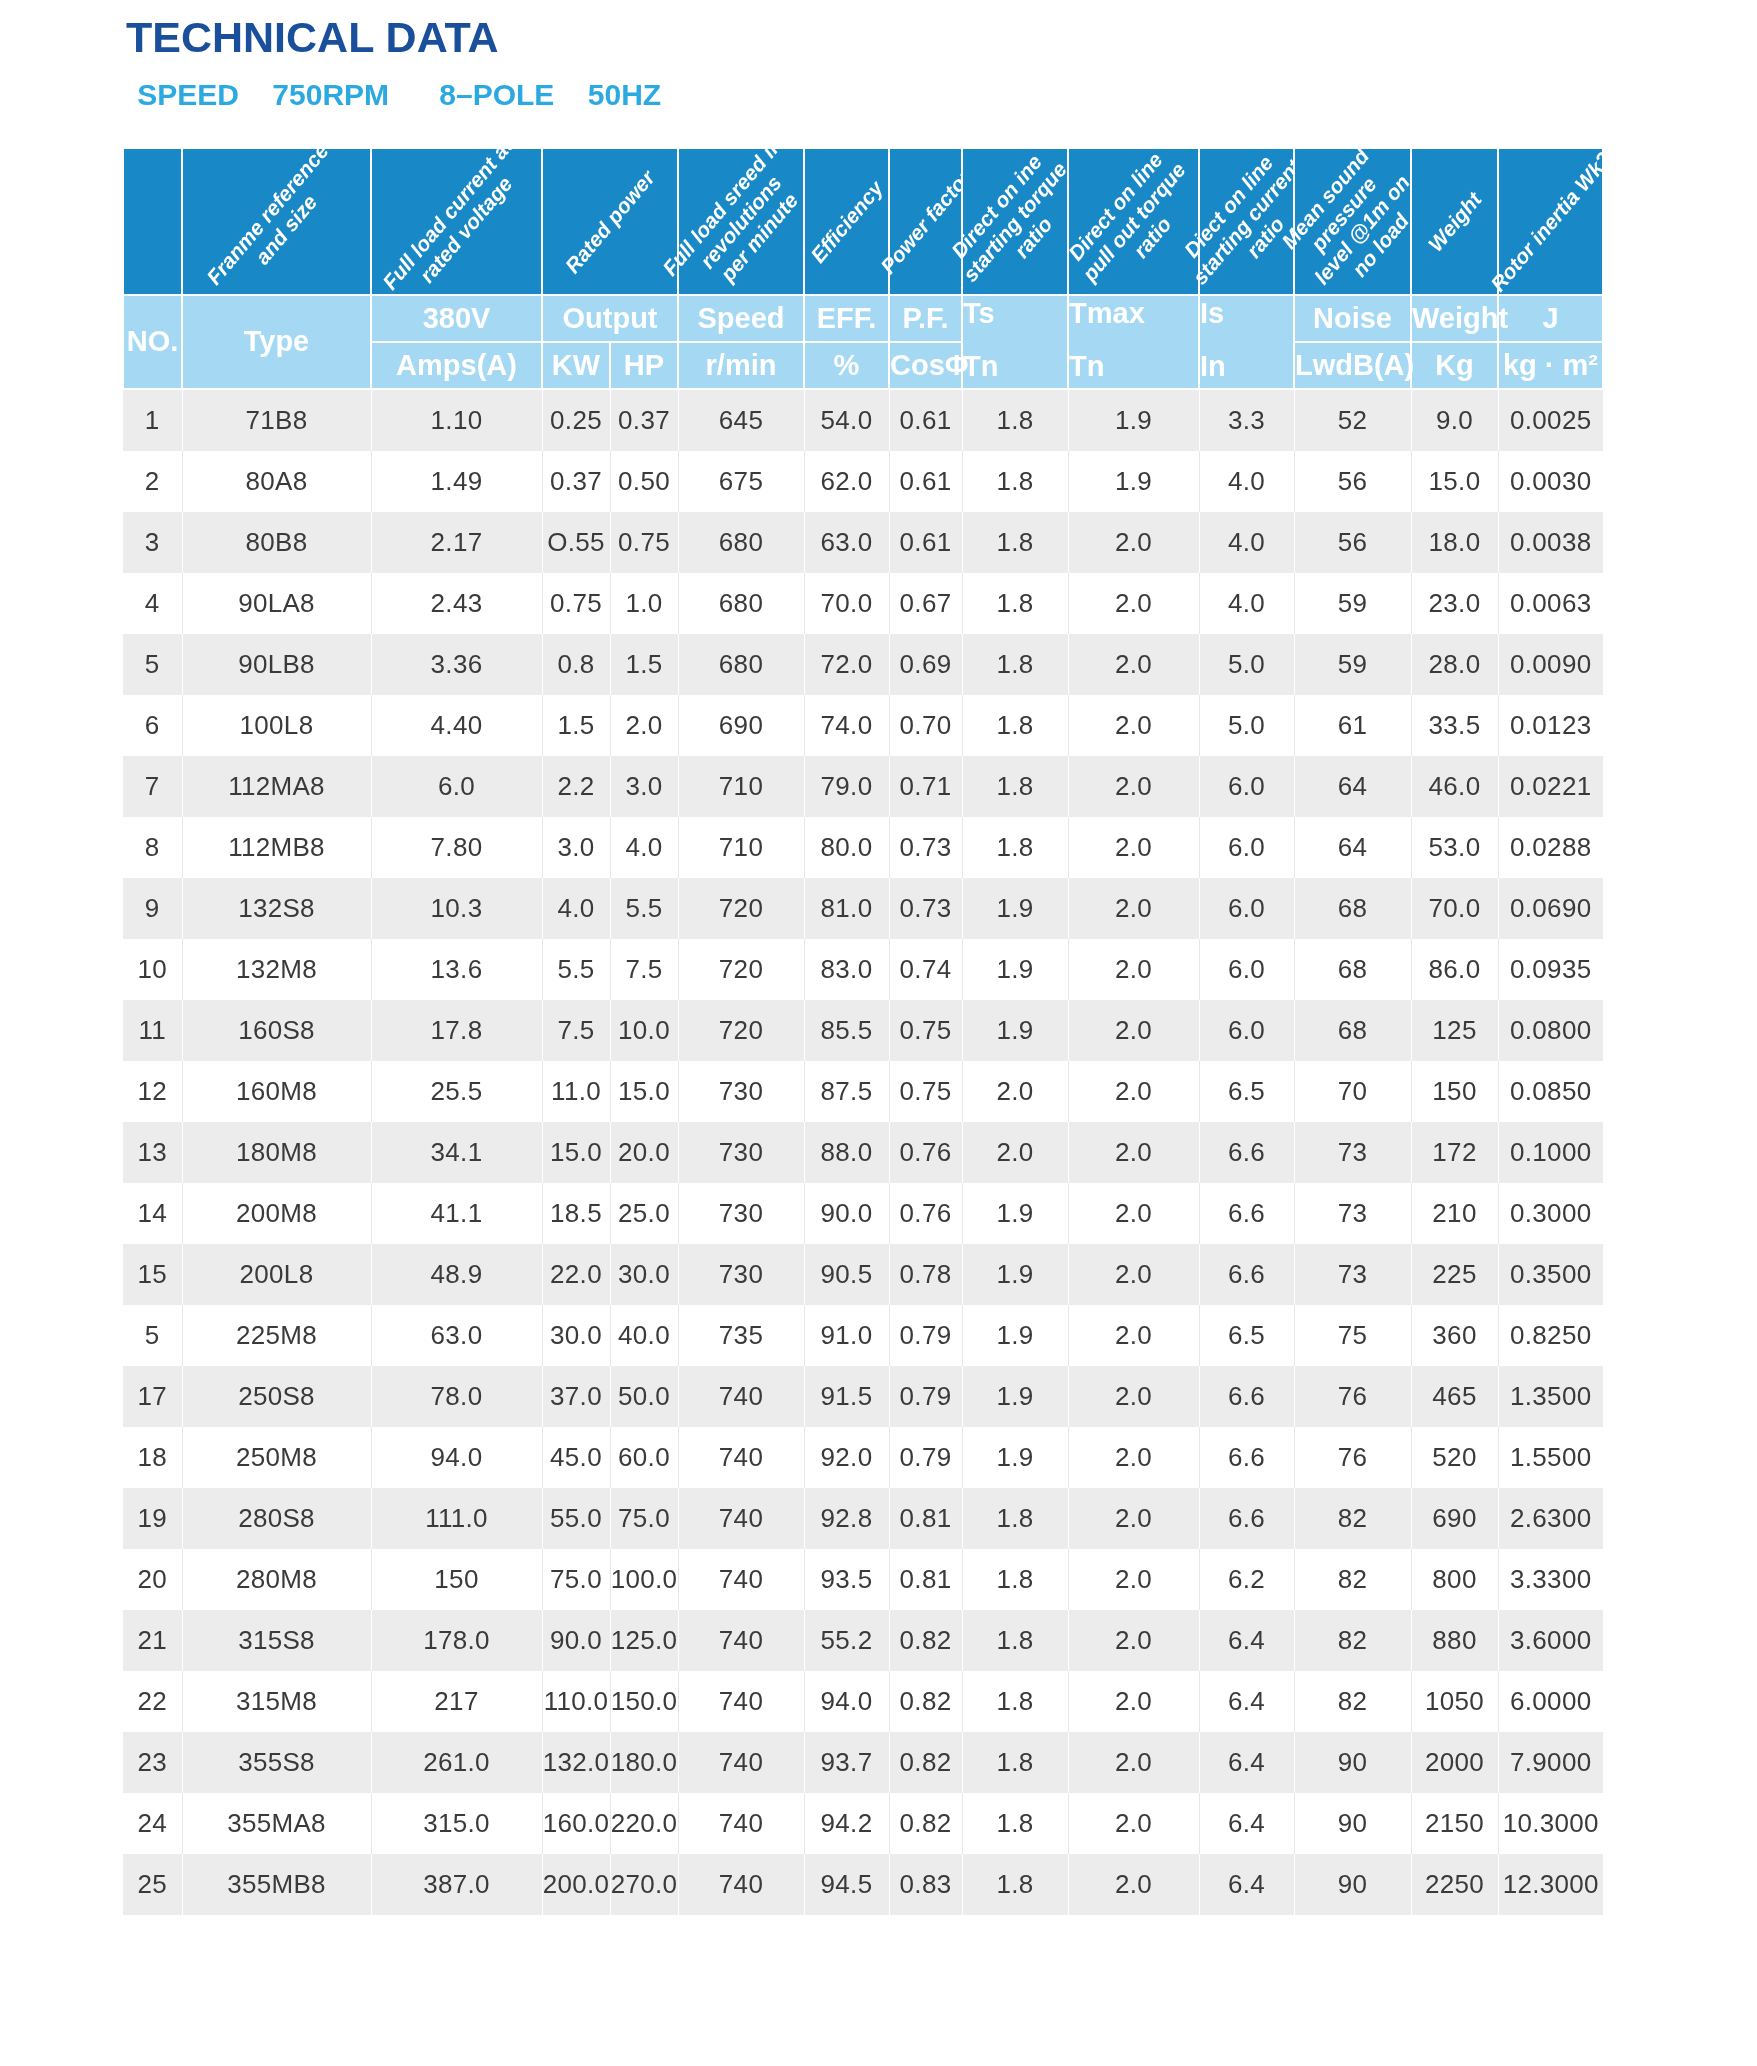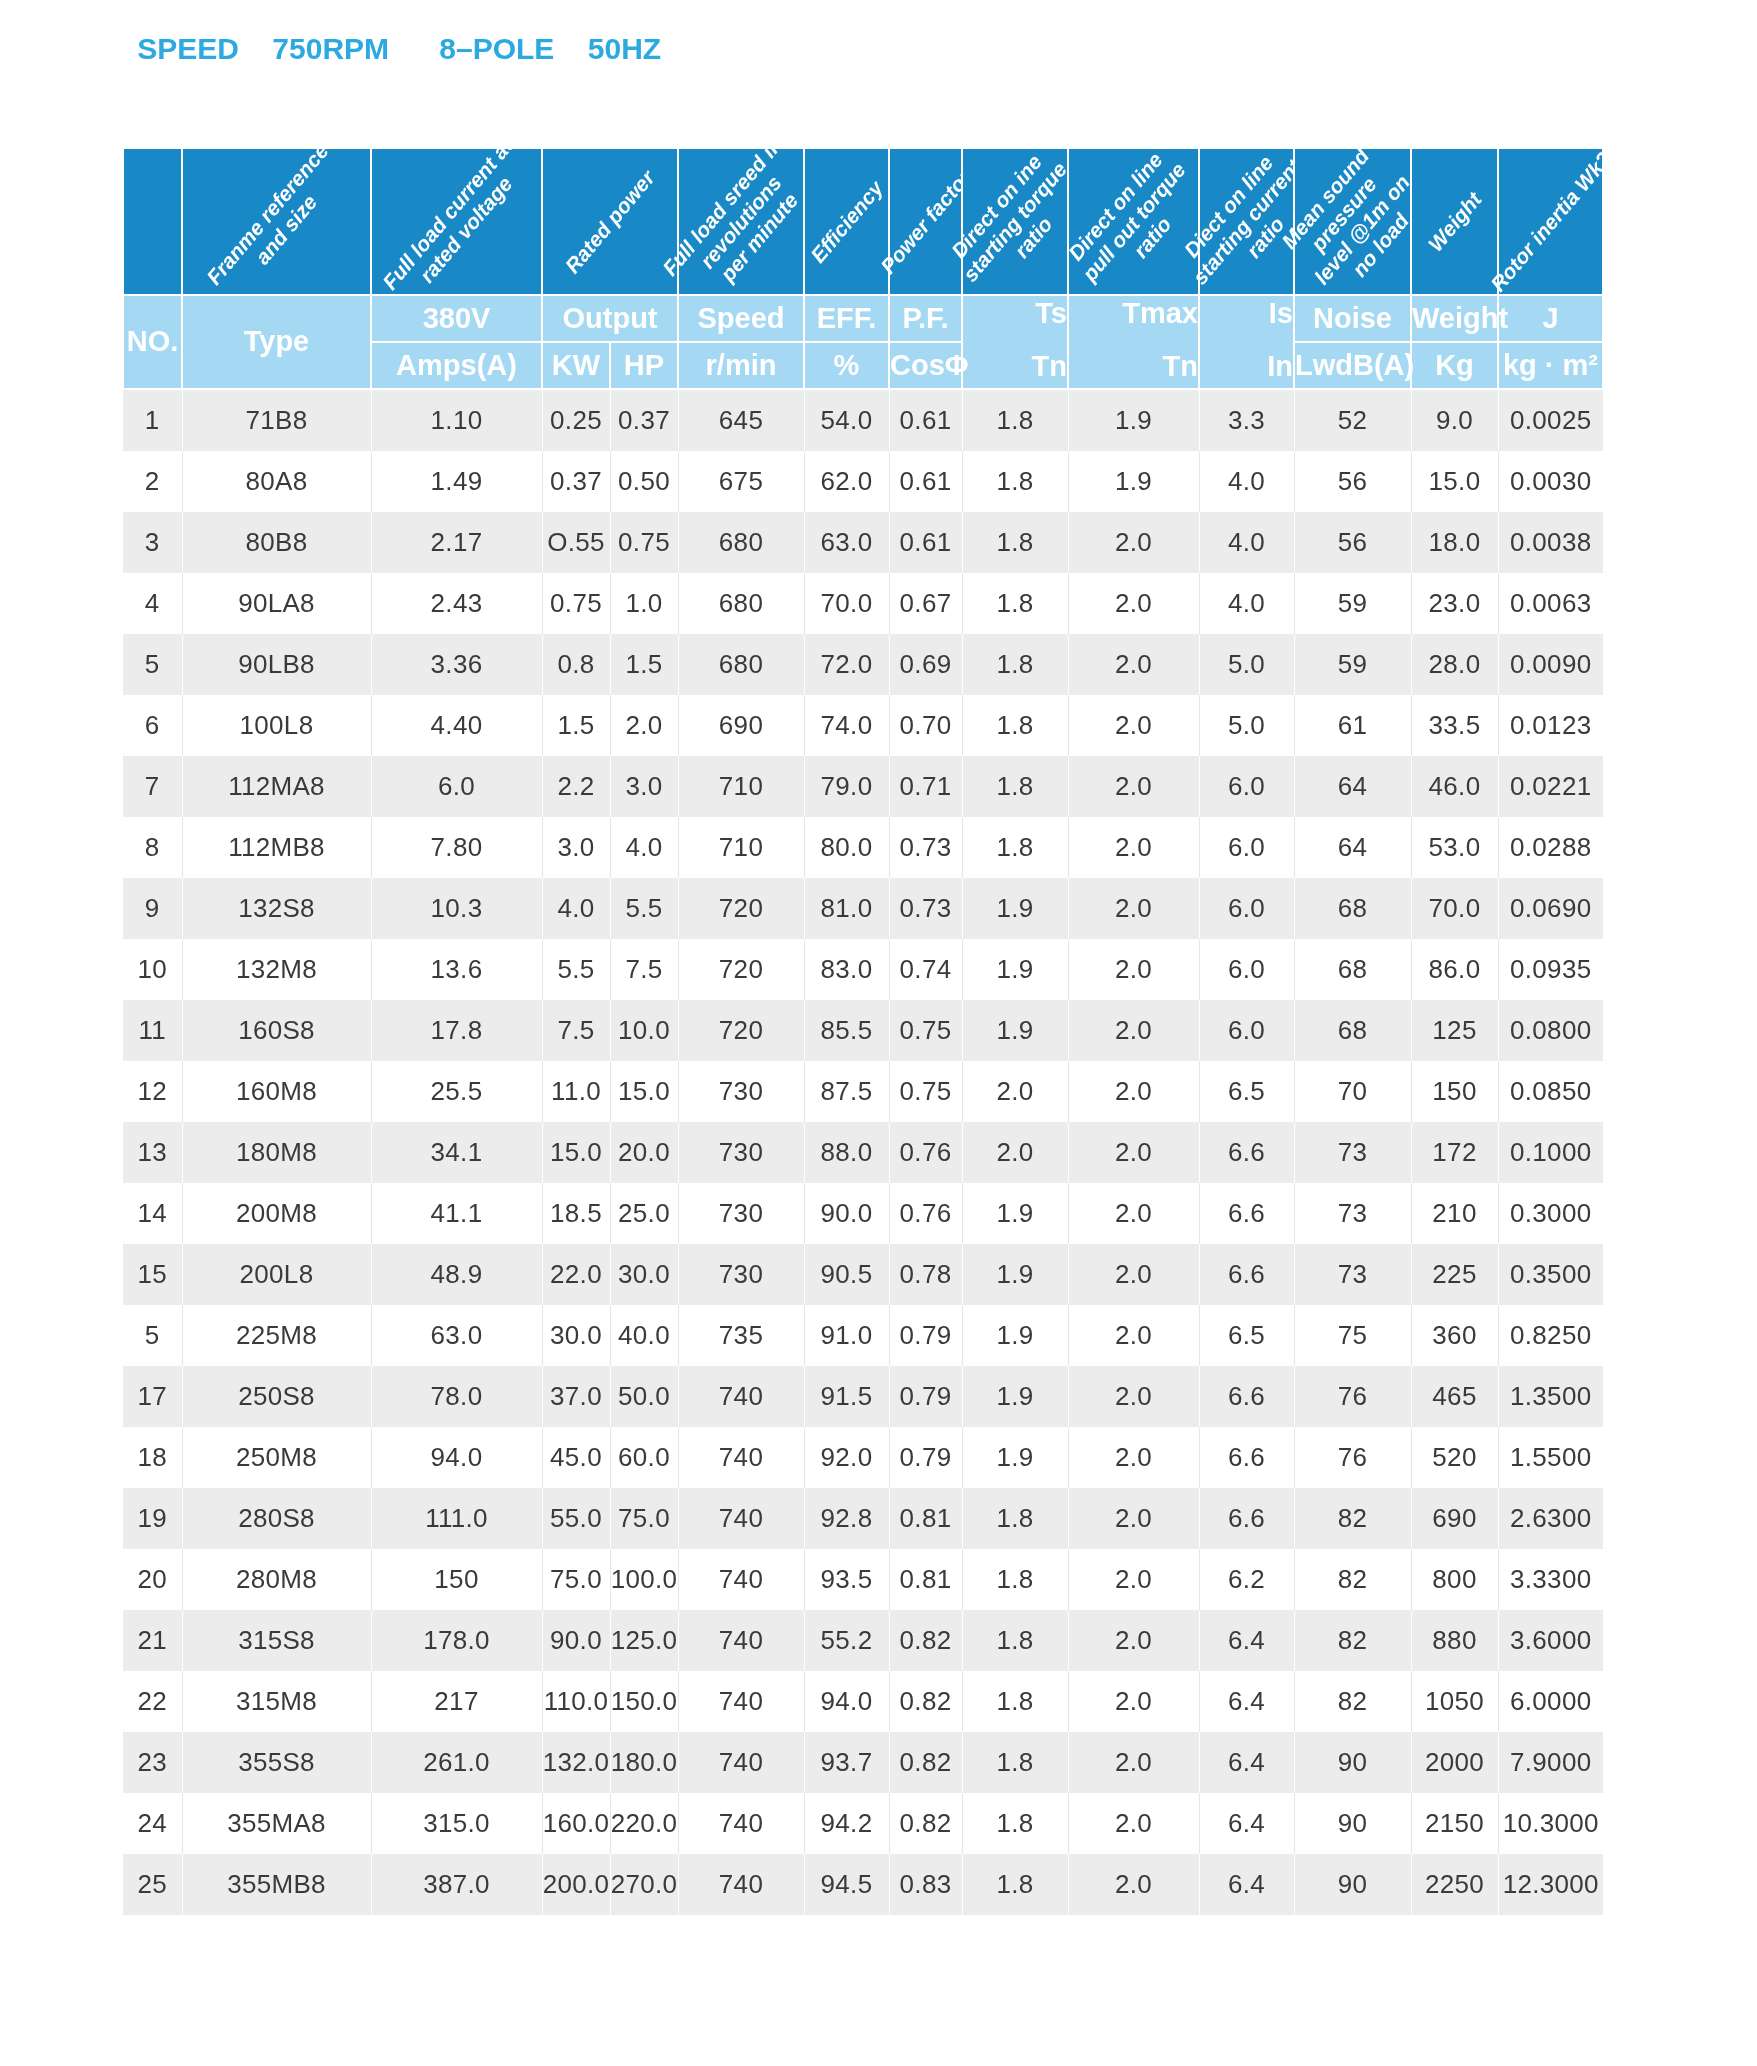--- a/index.html
+++ b/index.html
@@ -41,37 +41,38 @@
 
   tr.sub1 th, tr.sub2 th {
     background:#a5d9f3; color:#ffffff; font-weight:bold;
     font-size:29px; text-align:center; vertical-align:middle;
   }
   tr.sub1 th { height:43px; }
   tr.sub2 th { height:43px; }
 
   .split-inner {
     height:82px; display:flex; flex-direction:column;
-    justify-content:space-between; align-items:flex-end;
+    justify-content:space-between; align-items:flex-start;
     padding:2.8px 0 7px 0; line-height:1;
   }
 
   tbody td {
     height:61px; text-align:center; vertical-align:middle;
     font-size:26px; color:#3a3a3a; letter-spacing:0.3px;
   }
   tbody tr.g { background:#ececec; }
   tbody tr.w { background:#ffffff; }
   tbody tr.g td + td { border-left:1.4px solid #ffffff; }
   tbody tr.w td + td { border-left:1.4px solid #e6e6e6; }
 </style>
 </head>
 <body>
 
 <div class="header-block">
+  <div class="title">TECHNICAL DATA</div>
   <div class="subtitle">SPEED  750RPM   8–POLE  50HZ</div>
 </div>
 
 <table class="spec">
   <colgroup>
     <col style="width:59px">
       <col style="width:189px">
       <col style="width:171px">
     <col style="width:68px">
       <col style="width:68px">

